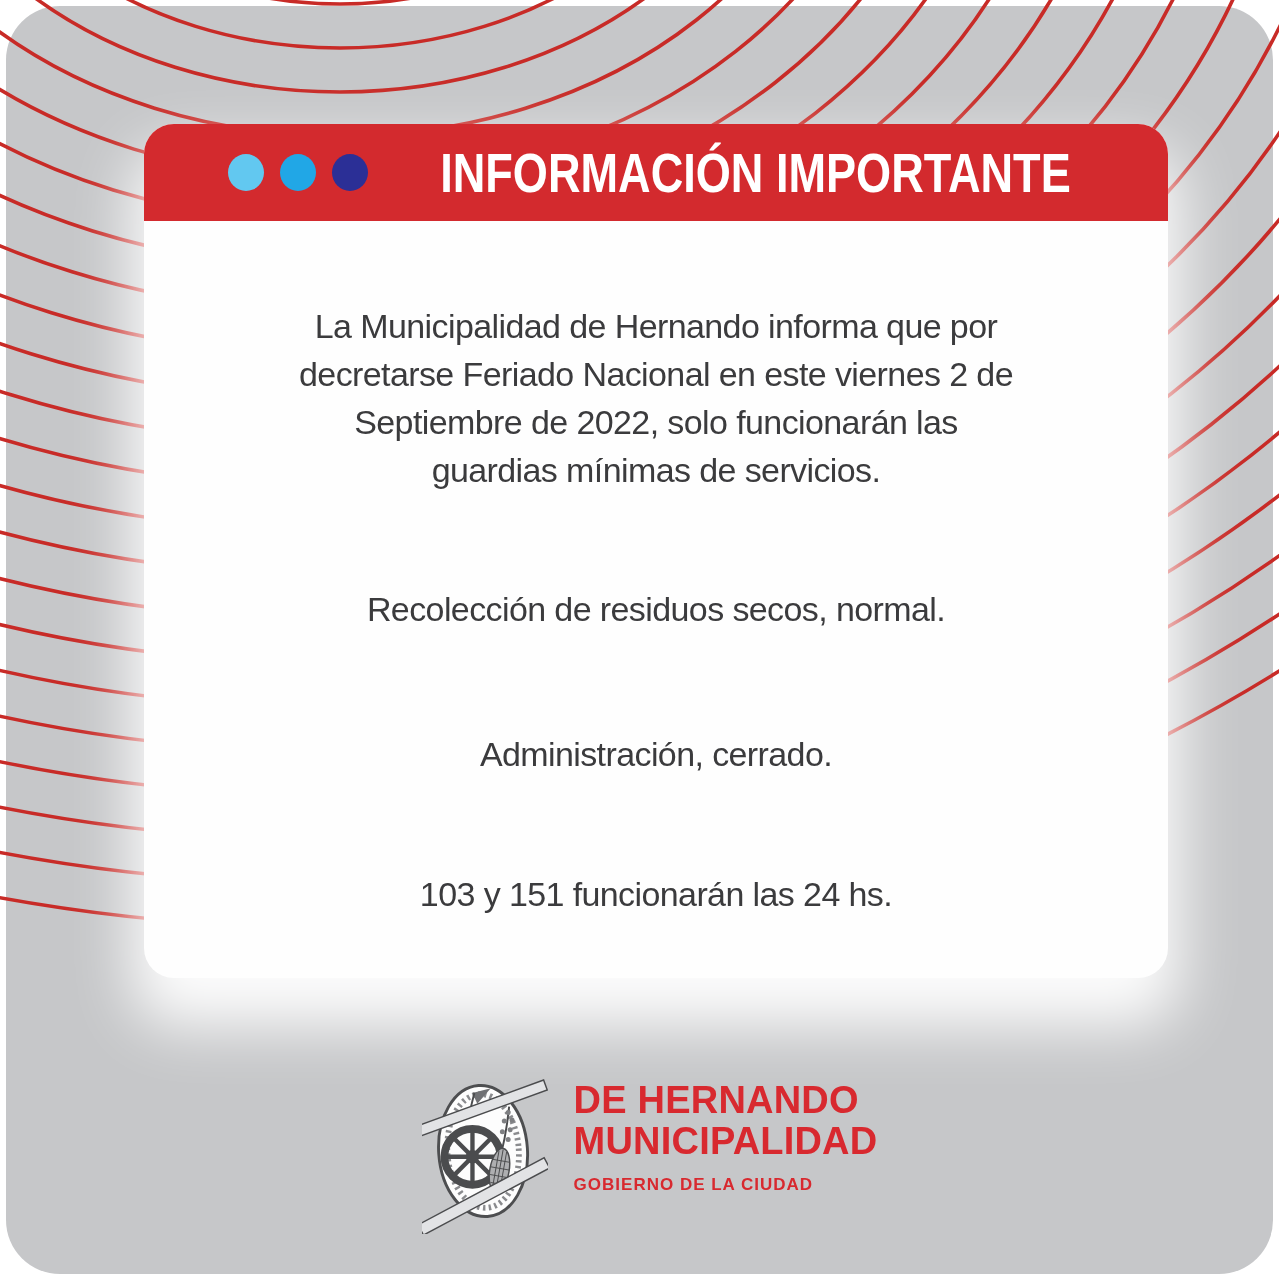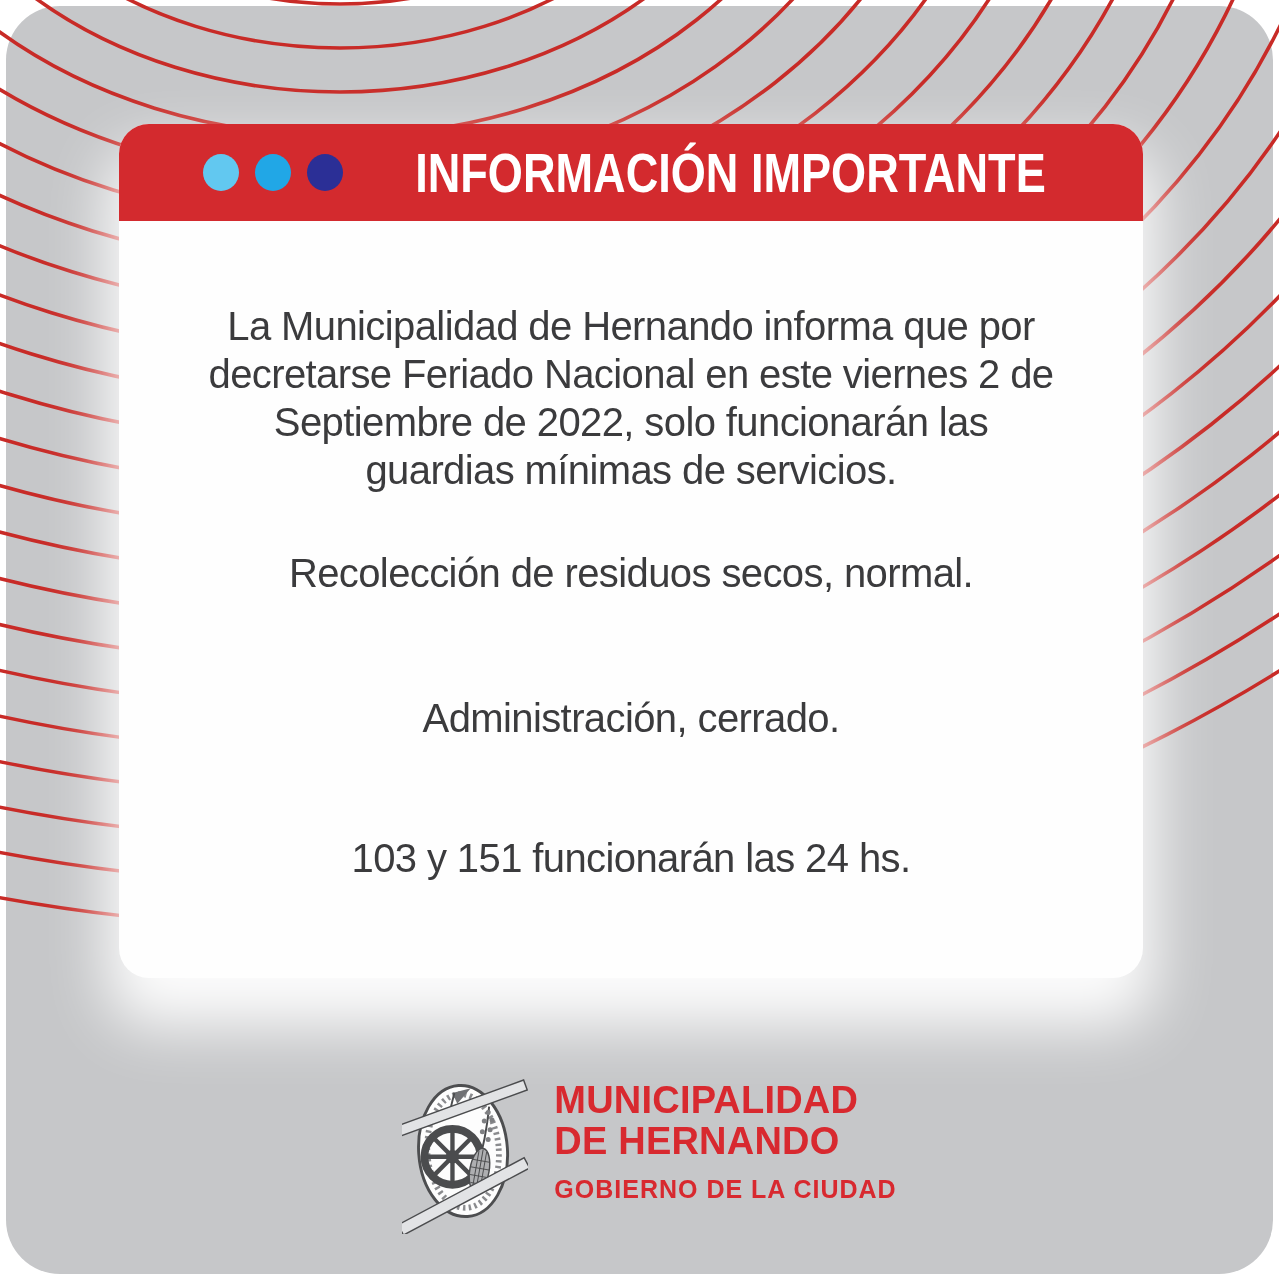--- a/index.html
+++ b/index.html
@@ -19,21 +19,21 @@
   }
 
   
   .pattern {
     position: absolute; left: 0; top: 0; width: 1279px; height: 1280px;
     pointer-events: none;
   }
 
   
   .card {
-    position: absolute; left: 119px; top: 124px; width: 1024px; height: 854px;
+    position: absolute; left: 144px; top: 124px; width: 1024px; height: 854px;
     background: #fefefe;
     border-radius: 30px;
     box-shadow: 0 36px 60px 12px rgba(255,255,255,0.95);
   }
   .card-header {
     height: 97px;
     background: #d32a2e;
     border-radius: 30px 30px 0 0;
     display: flex; align-items: center;
   }
@@ -46,44 +46,44 @@
     font-size: 55px; font-weight: bold;
     letter-spacing: 0px;
     transform: scaleX(0.82);
     transform-origin: center;
     white-space: nowrap;
   }
 
   .card-body {
     color: #3b3b3d;
     text-align: center;
-    font-size: 40px;
+    font-size: 34px;
     letter-spacing: -0.6px;
     line-height: 48px;
   }
   .para-main { margin-top: 81px; white-space: pre-line; }
-  .para-residuos { margin-top: 55px; }
+  .para-residuos { margin-top: 91px; }
   .para-admin { margin-top: 97px; text-align: center; }
   .para-emergencia { margin-top: 92px; }
 
   
   .footer {
     position: absolute; left: 0; right: 0; top: 1068px;
     display: flex; justify-content: center; align-items: flex-start;
     gap: 26px;
     transform: translateX(10px);
   }
   .brand-text { padding-top: 12px; color: #d8292f; }
   .brand-line {
     font-weight: bold; font-size: 38px; line-height: 41px; letter-spacing: 0.2px;
     white-space: nowrap;
   }
   .brand-tagline {
     margin-top: 13px;
-    font-weight: bold; font-size: 25px; letter-spacing: 1px;
+    font-weight: bold; font-size: 17px; letter-spacing: 1px;
     white-space: nowrap;
   }
 </style>
 </head>
 <body>
 
 <div class="stage">
 
   <div class="panel"></div>
 
@@ -172,19 +172,19 @@
       </g>
       <g transform="rotate(-20 62 42)">
         <rect x="-8" y="36" width="140" height="11" fill="#e2e3e5" stroke="#4b4c4e" stroke-width="1.5"></rect>
       </g>
       <g transform="rotate(-28 62 134)">
         <rect x="-10" y="128" width="148" height="12" fill="#e2e3e5" stroke="#4b4c4e" stroke-width="1.5"></rect>
       </g>
     </svg>
 
     <div class="brand-text">
+      <div class="brand-line">DE HERNANDO</div>
       <div class="brand-line">MUNICIPALIDAD</div>
-      <div class="brand-line">DE HERNANDO</div>
       <div class="brand-tagline">GOBIERNO DE LA CIUDAD</div>
     </div>
   </div>
 
 </div>
 
 </body></html>

